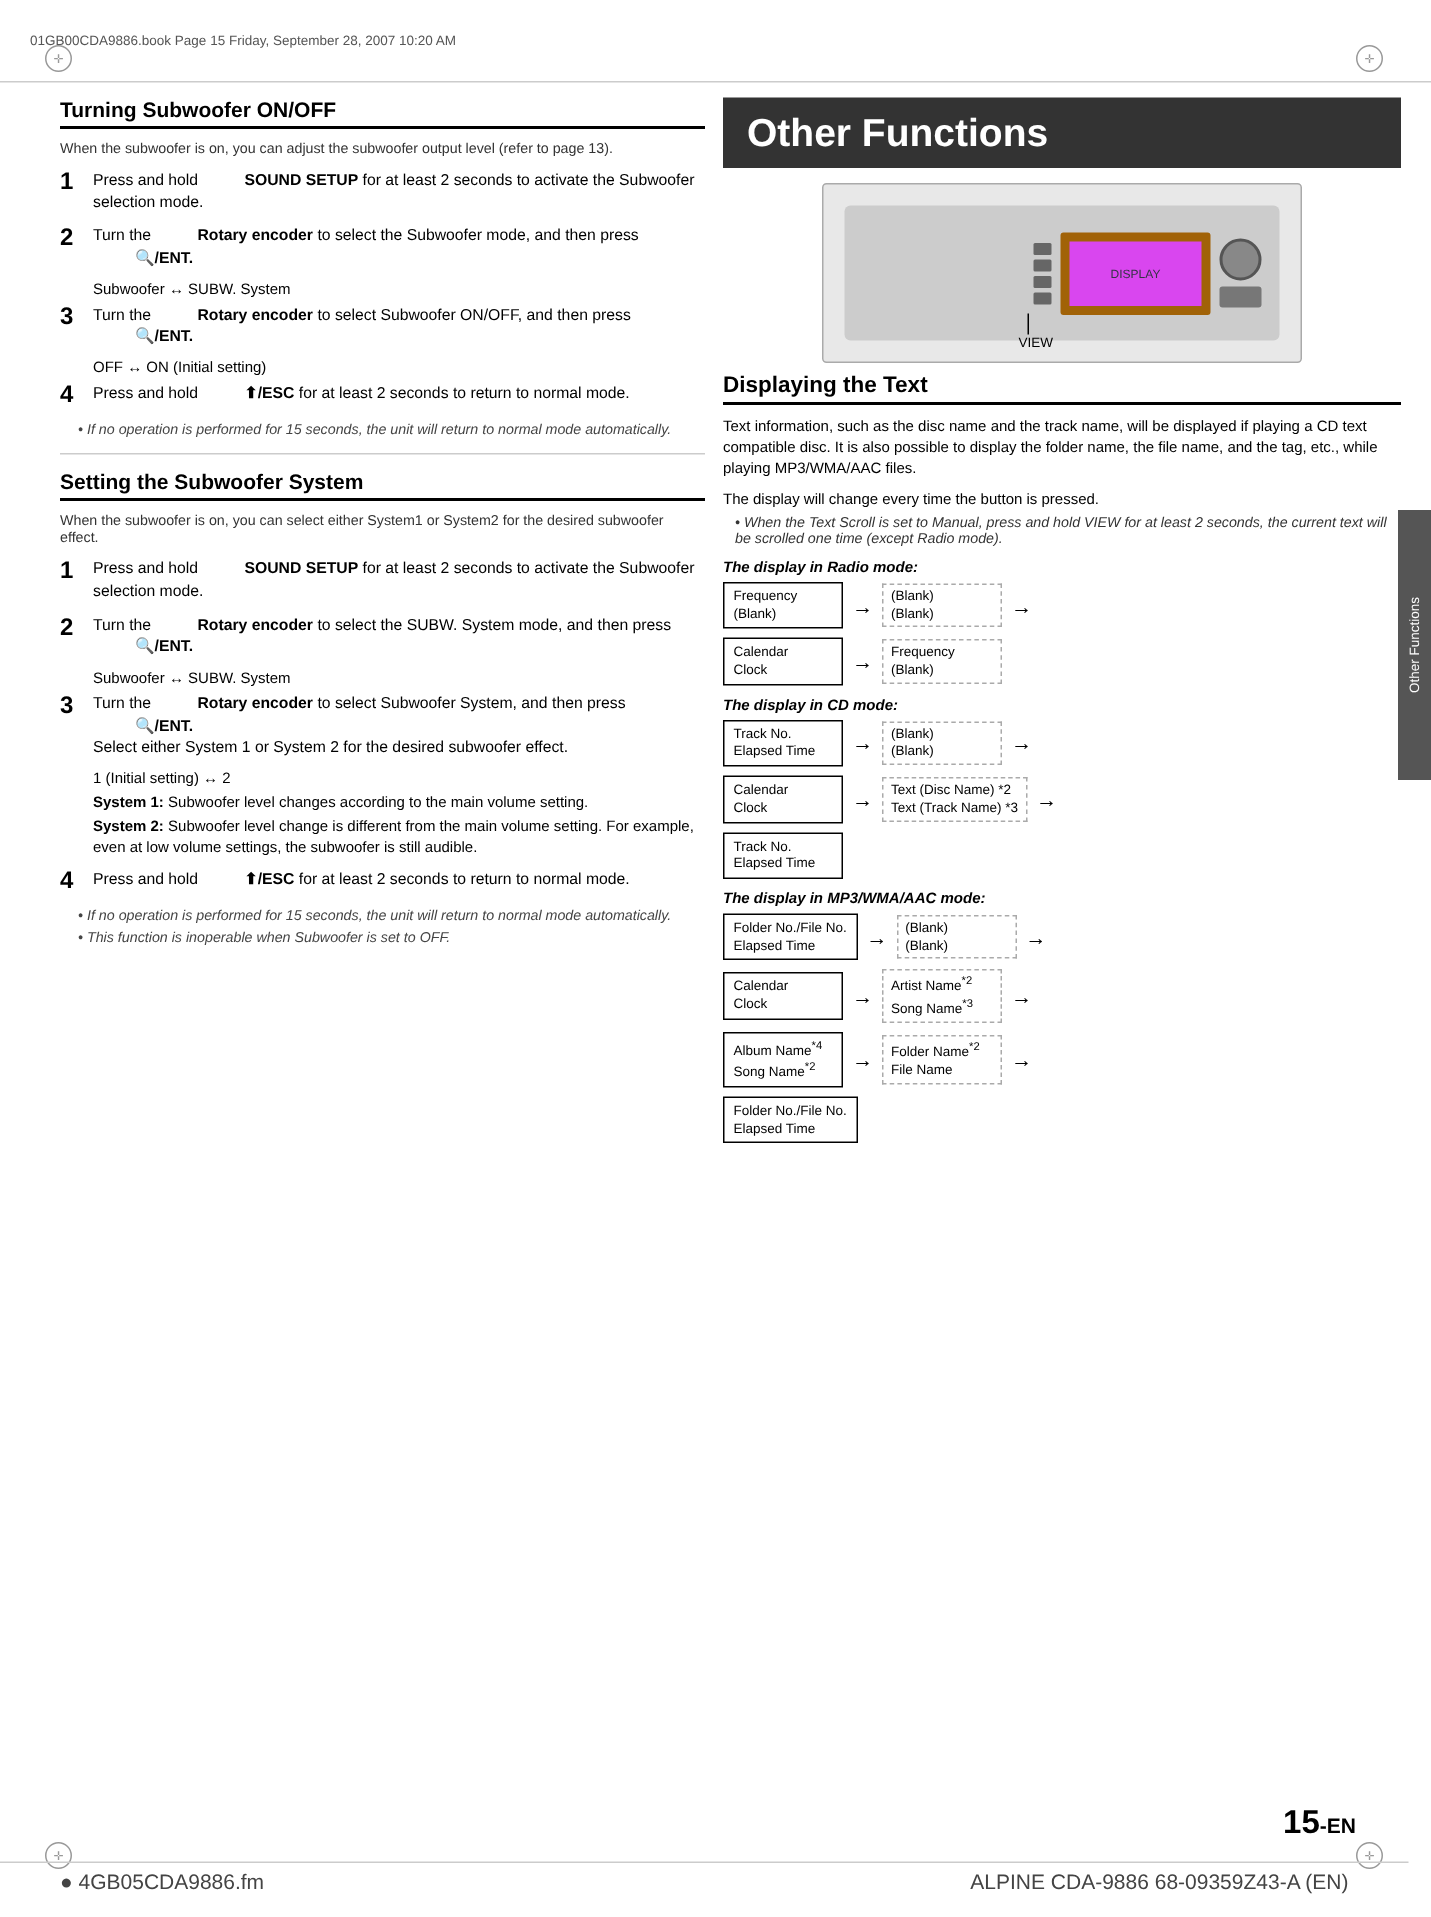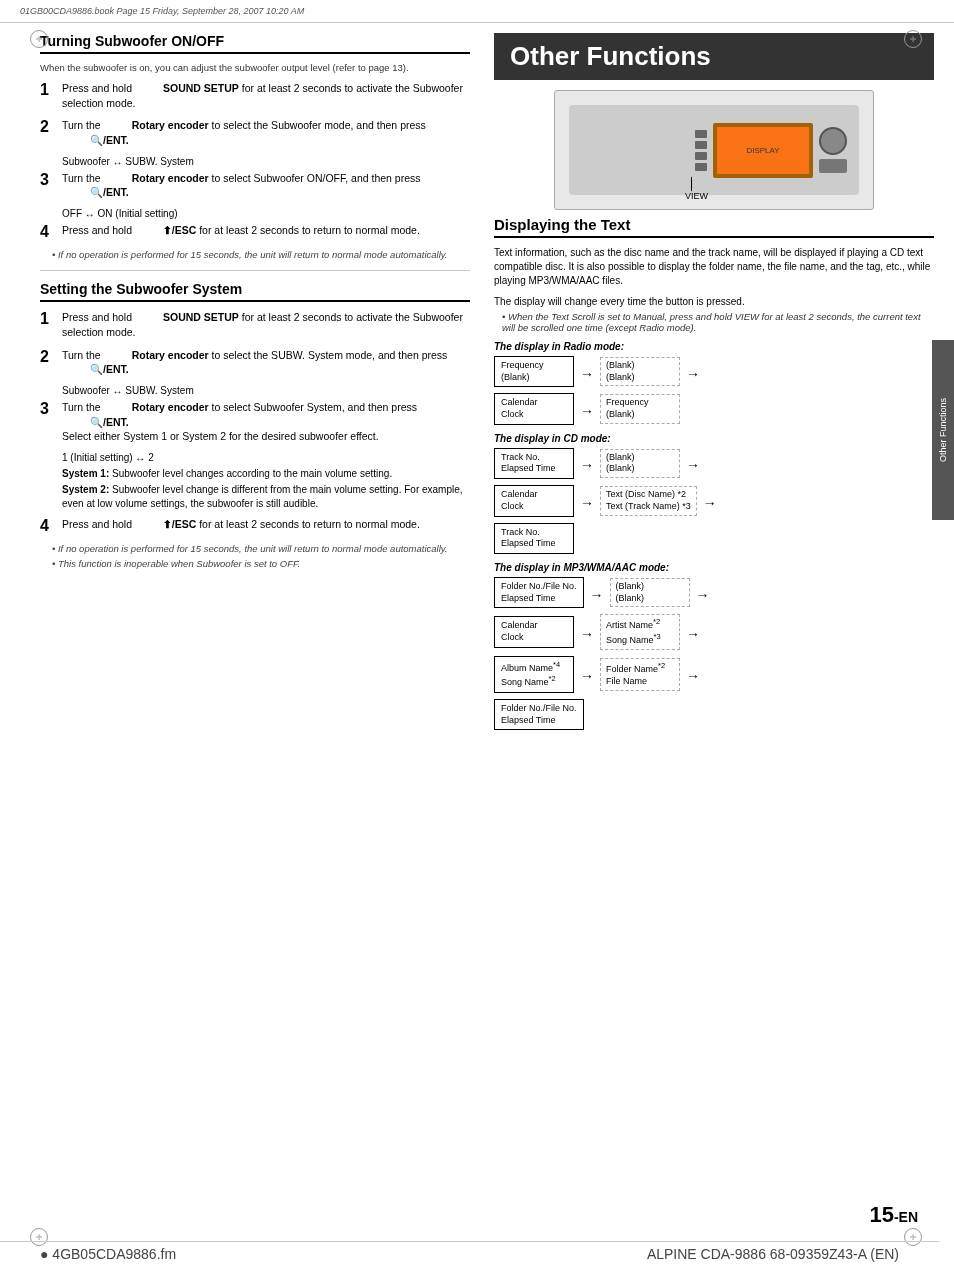--- a/index.html
+++ b/index.html
@@ -11,25 +11,24 @@
       font-size: 11px;
       color: #000;
       position: relative;
     }
 
     
     .header-bar {
       display: flex;
       justify-content: space-between;
       align-items: center;
-      padding: 6px 20px;
+      padding: 22px 20px;
       border-bottom: 1px solid #ccc;
       font-size: 9px;
       color: #555;
-      font-style: italic;
     }
 
     
     .corner-mark {
       width: 20px;
       height: 20px;
       position: absolute;
     }
     .corner-tl { top: 30px; left: 30px; }
     .corner-tr { top: 30px; right: 30px; }
@@ -41,21 +40,21 @@
       border: 1px solid #999;
       border-radius: 50%;
       display: flex; align-items: center; justify-content: center;
       font-size: 8px; color: #999;
     }
 
     
     .main-layout {
       display: flex;
       padding: 10px 20px 10px 40px;
-      gap: 14px;
+      gap: 2px;
     }
 
     
     .left-col {
       width: 430px;
       flex-shrink: 0;
     }
 
     
     .right-col {
@@ -226,21 +225,21 @@
       line-height: 1.4;
     }
     .system-item b {
       font-weight: bold;
     }
 
     
     .page-num {
       position: absolute;
       bottom: 50px;
-      right: 36px;
+      right: 50px;
       font-size: 22px;
       font-weight: bold;
     }
     .page-suffix {
       font-size: 14px;
     }
 
     
     .footer {
       border-top: 1px solid #ccc;
@@ -343,20 +342,21 @@
       <span class="step-num">4</span>
       <div class="step-content">
         Press and hold <b>⬆/ESC</b> for at least 2 seconds to return to normal mode.
       </div>
     </div>
     <p class="bullet-note">If no operation is performed for 15 seconds, the unit will return to normal mode automatically.</p>
 
     <hr class="section-divider">
 
     <div class="section-title">Setting the Subwoofer System</div>
+    <p class="body-note">When the subwoofer is on, you can select either System1 or System2 for the desired subwoofer effect.</p>
 
     <div class="step">
       <span class="step-num">1</span>
       <div class="step-content">
         Press and hold <b>SOUND SETUP</b> for at least 2 seconds to activate the Subwoofer selection mode.
       </div>
     </div>
 
     <div class="step">
       <span class="step-num">2</span>
@@ -396,21 +396,21 @@
     <div style="text-align:center; margin-bottom:6px;">
       <div class="device-img">
         <div class="device-inner">
           <div style="display:flex; gap:6px; align-items:center; padding: 4px;">
             <div style="display:flex; flex-direction:column; gap:3px;">
               <div style="width:12px;height:8px;background:#666;border-radius:1px;"></div>
               <div style="width:12px;height:8px;background:#666;border-radius:1px;"></div>
               <div style="width:12px;height:8px;background:#666;border-radius:1px;"></div>
               <div style="width:12px;height:8px;background:#666;border-radius:1px;"></div>
             </div>
-            <div style="width:100px;height:55px;background:#f97316;border:4px solid #a16207;border-radius:2px;display:flex;align-items:center;justify-content:center;">
+            <div style="width:100px;height:55px;background:#d946ef;border:6px solid #a16207;border-radius:2px;display:flex;align-items:center;justify-content:center;">
               <div style="font-size:8px;color:#334;">DISPLAY</div>
             </div>
             <div style="display:flex;flex-direction:column;gap:4px;">
               <div style="width:28px;height:28px;border-radius:50%;background:#888;border:2px solid #555;"></div>
               <div style="width:28px;height:14px;background:#777;border-radius:2px;"></div>
             </div>
           </div>
         </div>
 
         <div style="position:absolute;bottom:8px;left:130px;font-size:9px;font-weight:normal;color:#000;">

